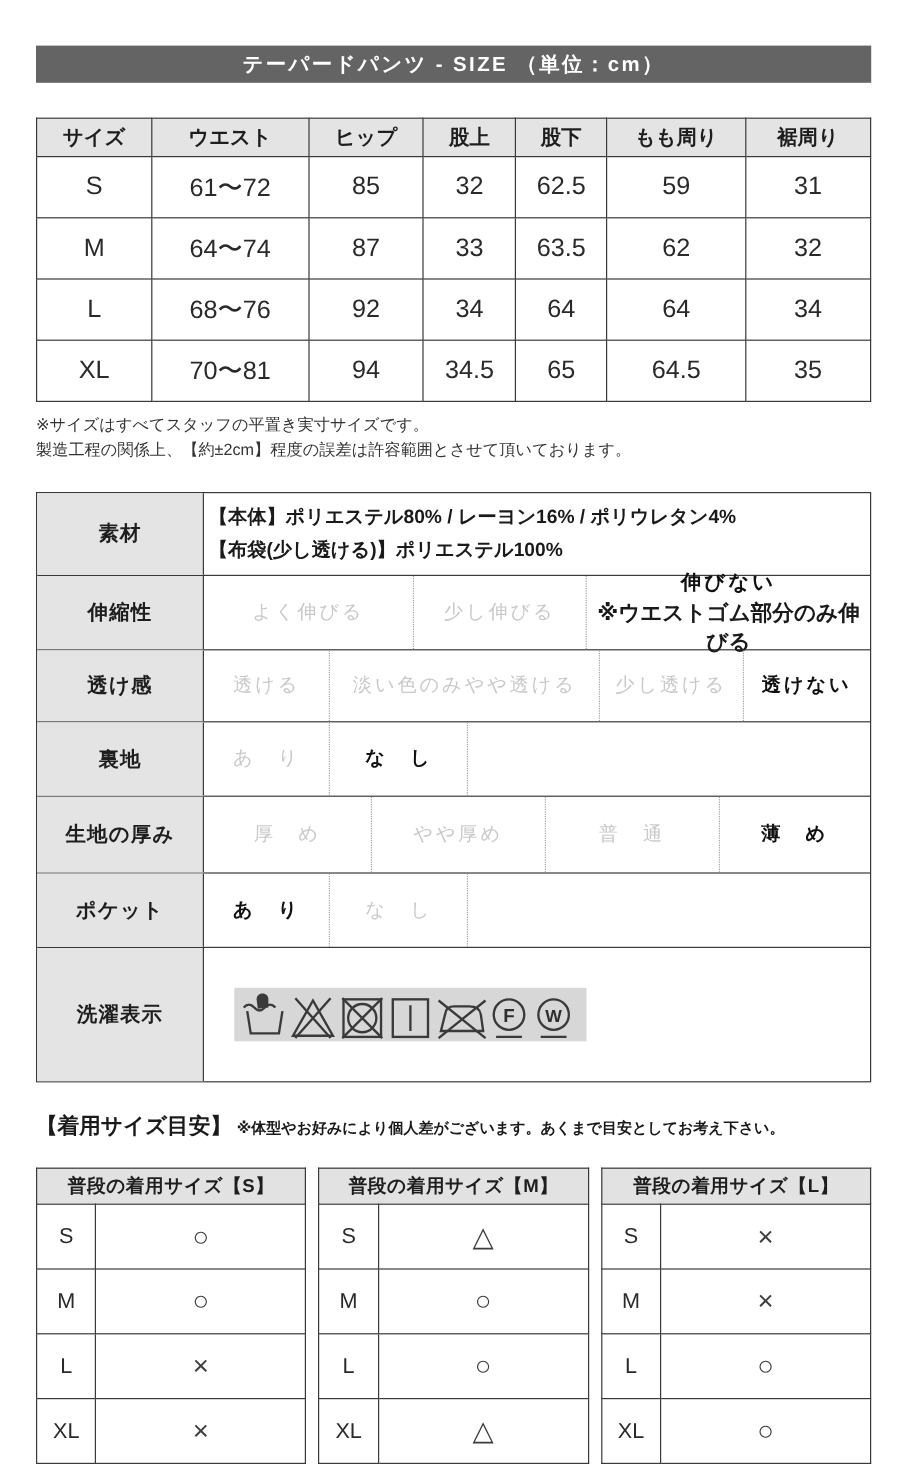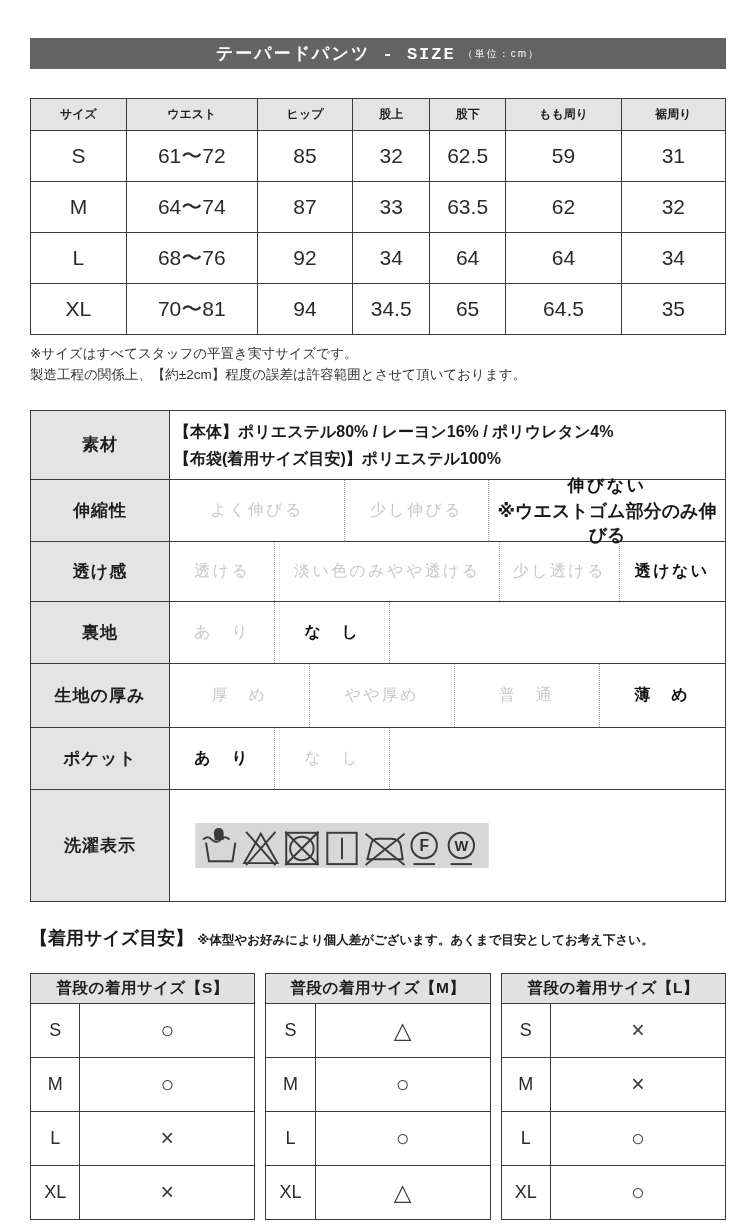--- a/index.html
+++ b/index.html
@@ -10,32 +10,32 @@
     color:#222;
   }
   .content { width:696px; margin-left:30px; }
 
   
   .title-bar {
     margin-top:38px; height:31px; background:#646464;
     display:flex; align-items:center; justify-content:center; gap:7px;
     color:#ffffff;
   }
-  .title-main { font-size:17px; font-weight:bold; letter-spacing:2px;font-family:Liberation Mono, monospace; }
-  .title-unit { font-size:10px; font-weight:normal; letter-spacing:2px; }
+  .title-main { font-size:17px; font-weight:bold; letter-spacing:2px; }
+  .title-unit { font-size:17px; font-weight:bold; letter-spacing:2px; }
 
   
   table.size-table {
     margin-top:29px; width:100%; border-collapse:collapse; table-layout:fixed;
   }
   table.size-table th, table.size-table td {
     border:1px solid #3a3a3a; text-align:center; vertical-align:middle;
   }
   table.size-table th {
-    background:#e4e4e4; height:32px; font-size:12px; font-weight:600; color:#1e1e1e;
+    background:#e4e4e4; height:32px; font-size:17px; font-weight:600; color:#1e1e1e;
   }
   table.size-table td { height:51px; font-size:21px; font-weight:500; color:#2a2a2a; }
 
   .notes { margin-top:9px; font-size:13.5px; line-height:1.55; color:#333; }
 
   
   .spec { margin-top:24px; border:1px solid #3a3a3a; }
   .spec-row { display:flex; border-top:1px solid #3a3a3a; }
   .spec-row:first-child { border-top:none; }
   .spec-label {
@@ -145,21 +145,21 @@
     <div>※サイズはすべてスタッフの平置き実寸サイズです。</div>
     <div>製造工程の関係上、【約±2cm】程度の誤差は許容範囲とさせて頂いております。</div>
   </div>
 
   <div class="spec">
 
     <div class="spec-row" style="height:68px">
       <div class="spec-label">素材</div>
       <div class="spec-content material">
         <div>【本体】ポリエステル80% / レーヨン16% / ポリウレタン4%</div>
-        <div>【布袋(着用サイズ目安)】ポリエステル100%</div>
+        <div>【布袋(少し透ける)】ポリエステル100%</div>
       </div>
     </div>
 
     <div class="spec-row" style="height:62px">
       <div class="spec-label">伸縮性</div>
       <div class="spec-content">
         <div class="opt off dash" style="width:31.5%">よく伸びる</div>
         <div class="opt off dash" style="width:26%">少し伸びる</div>
         <div class="opt on big" style="width:42.5%">
           <div>伸びない</div>

